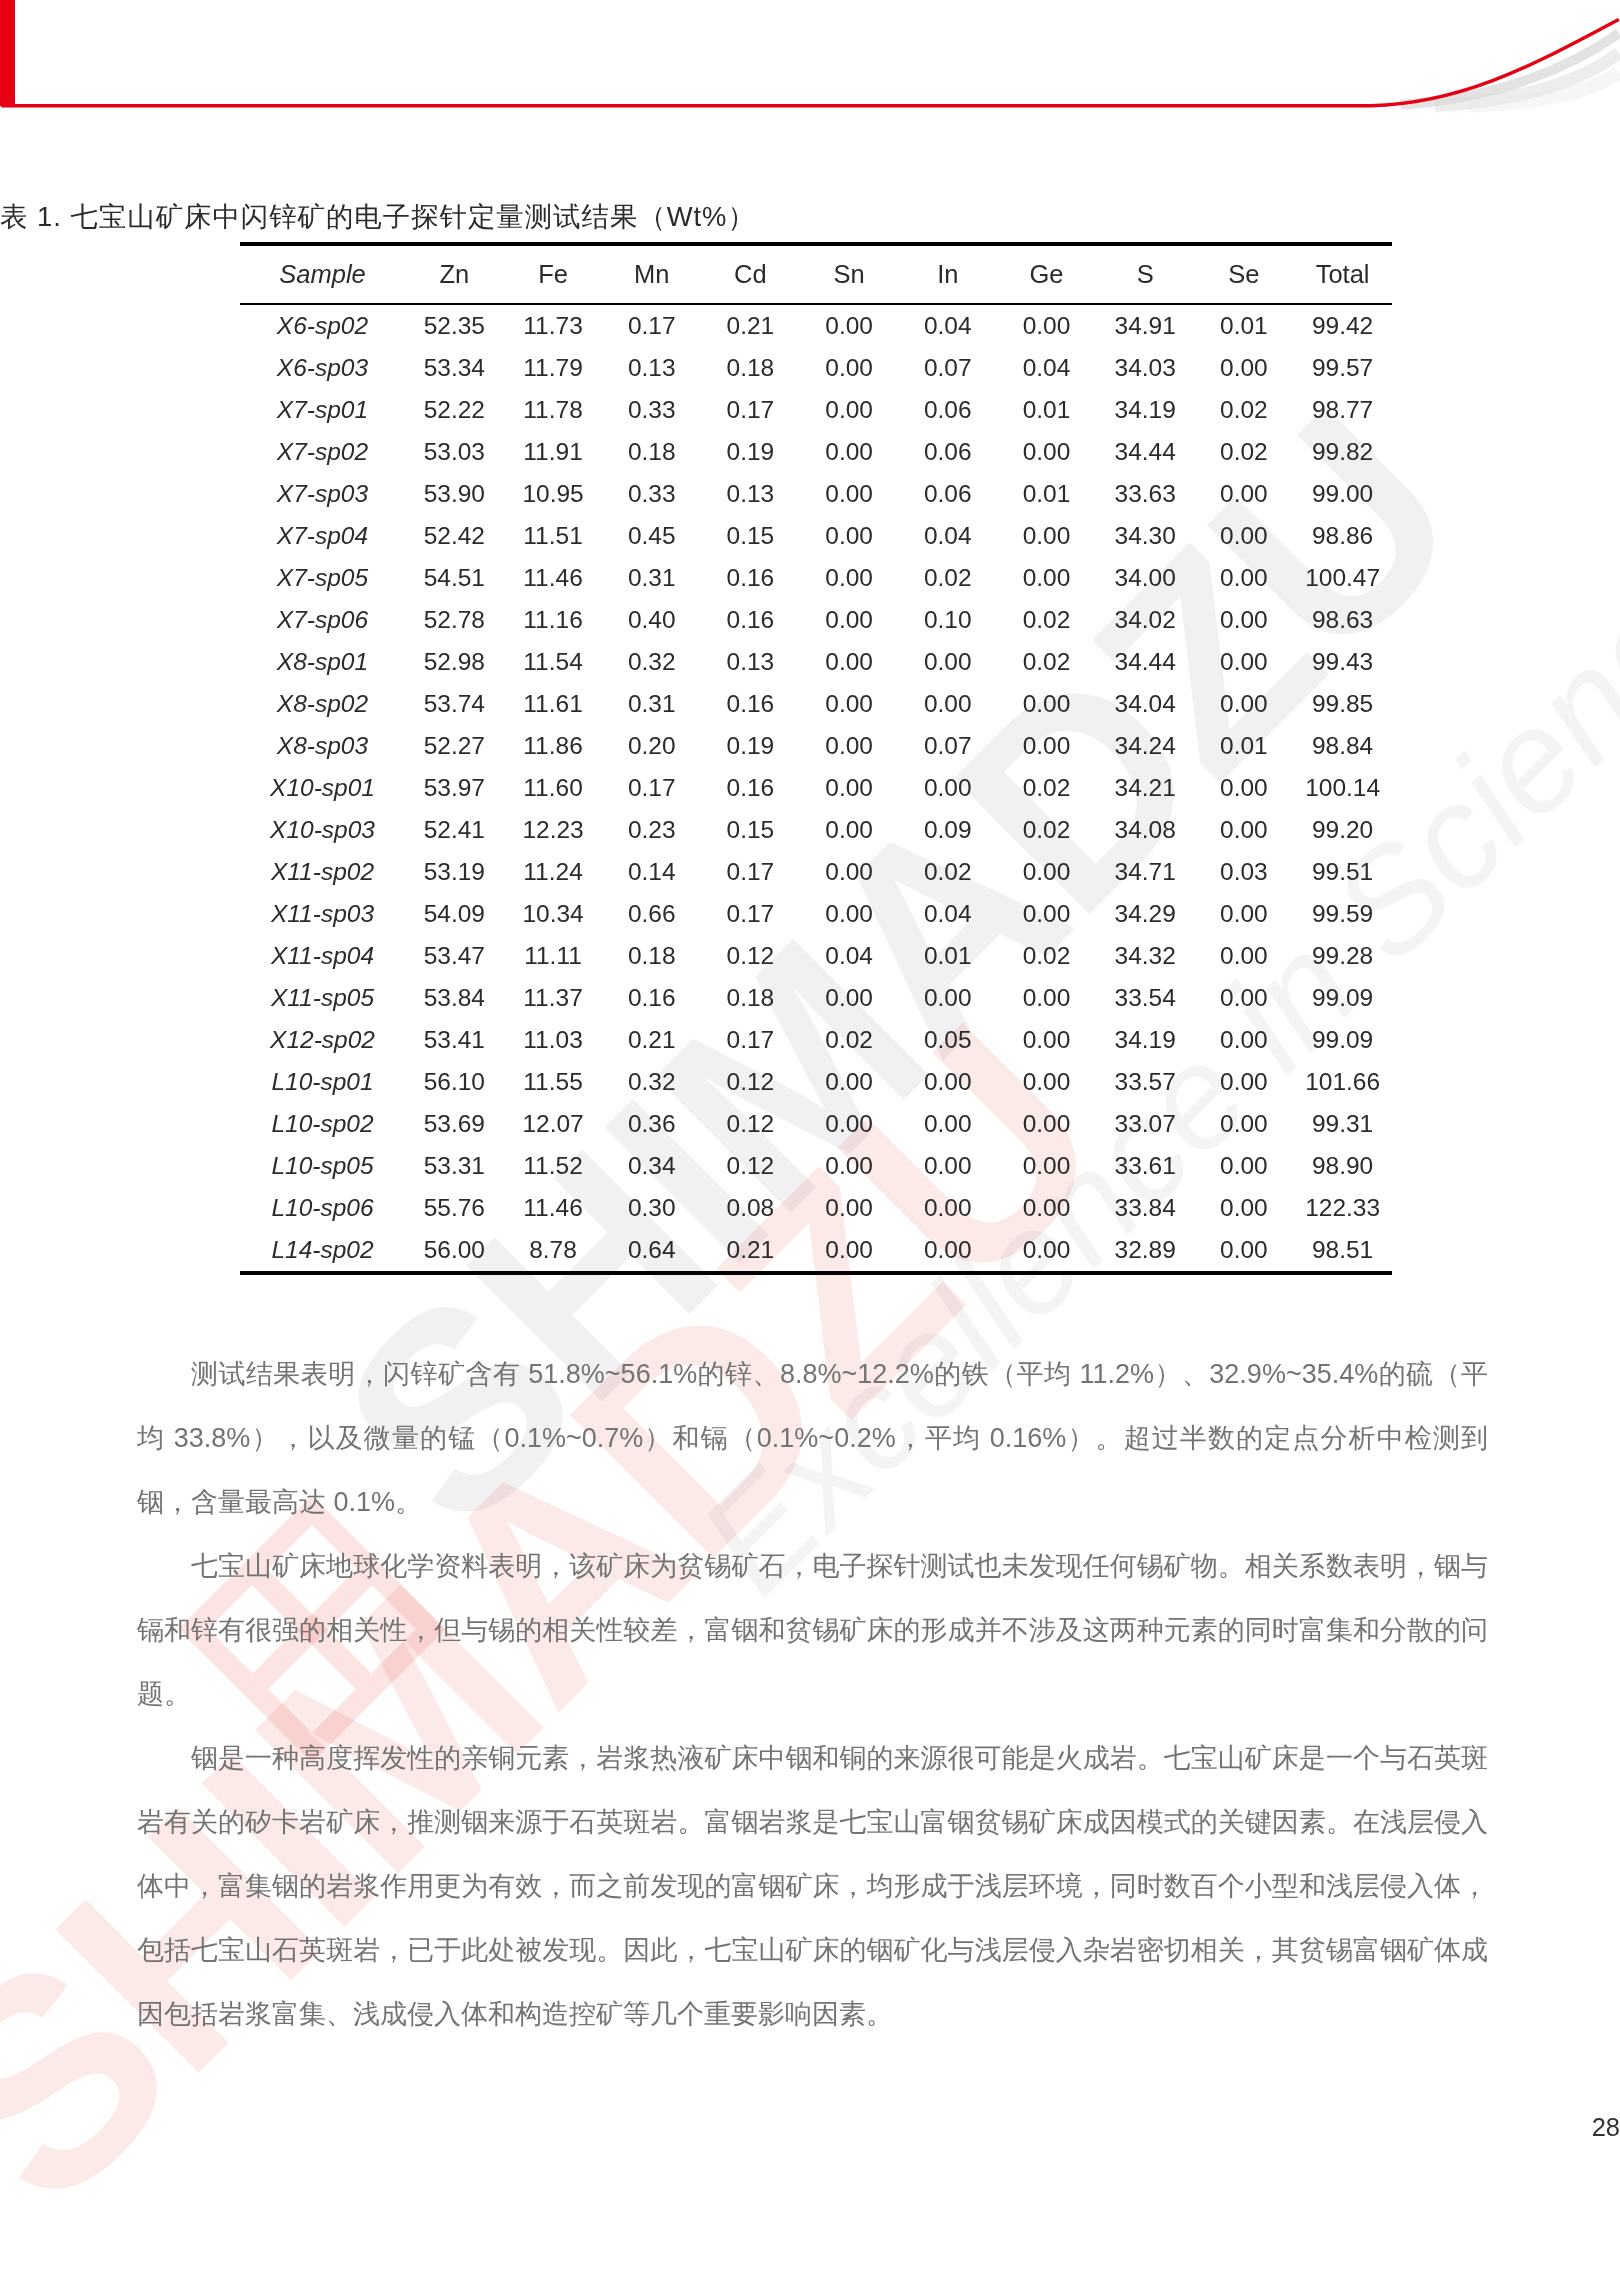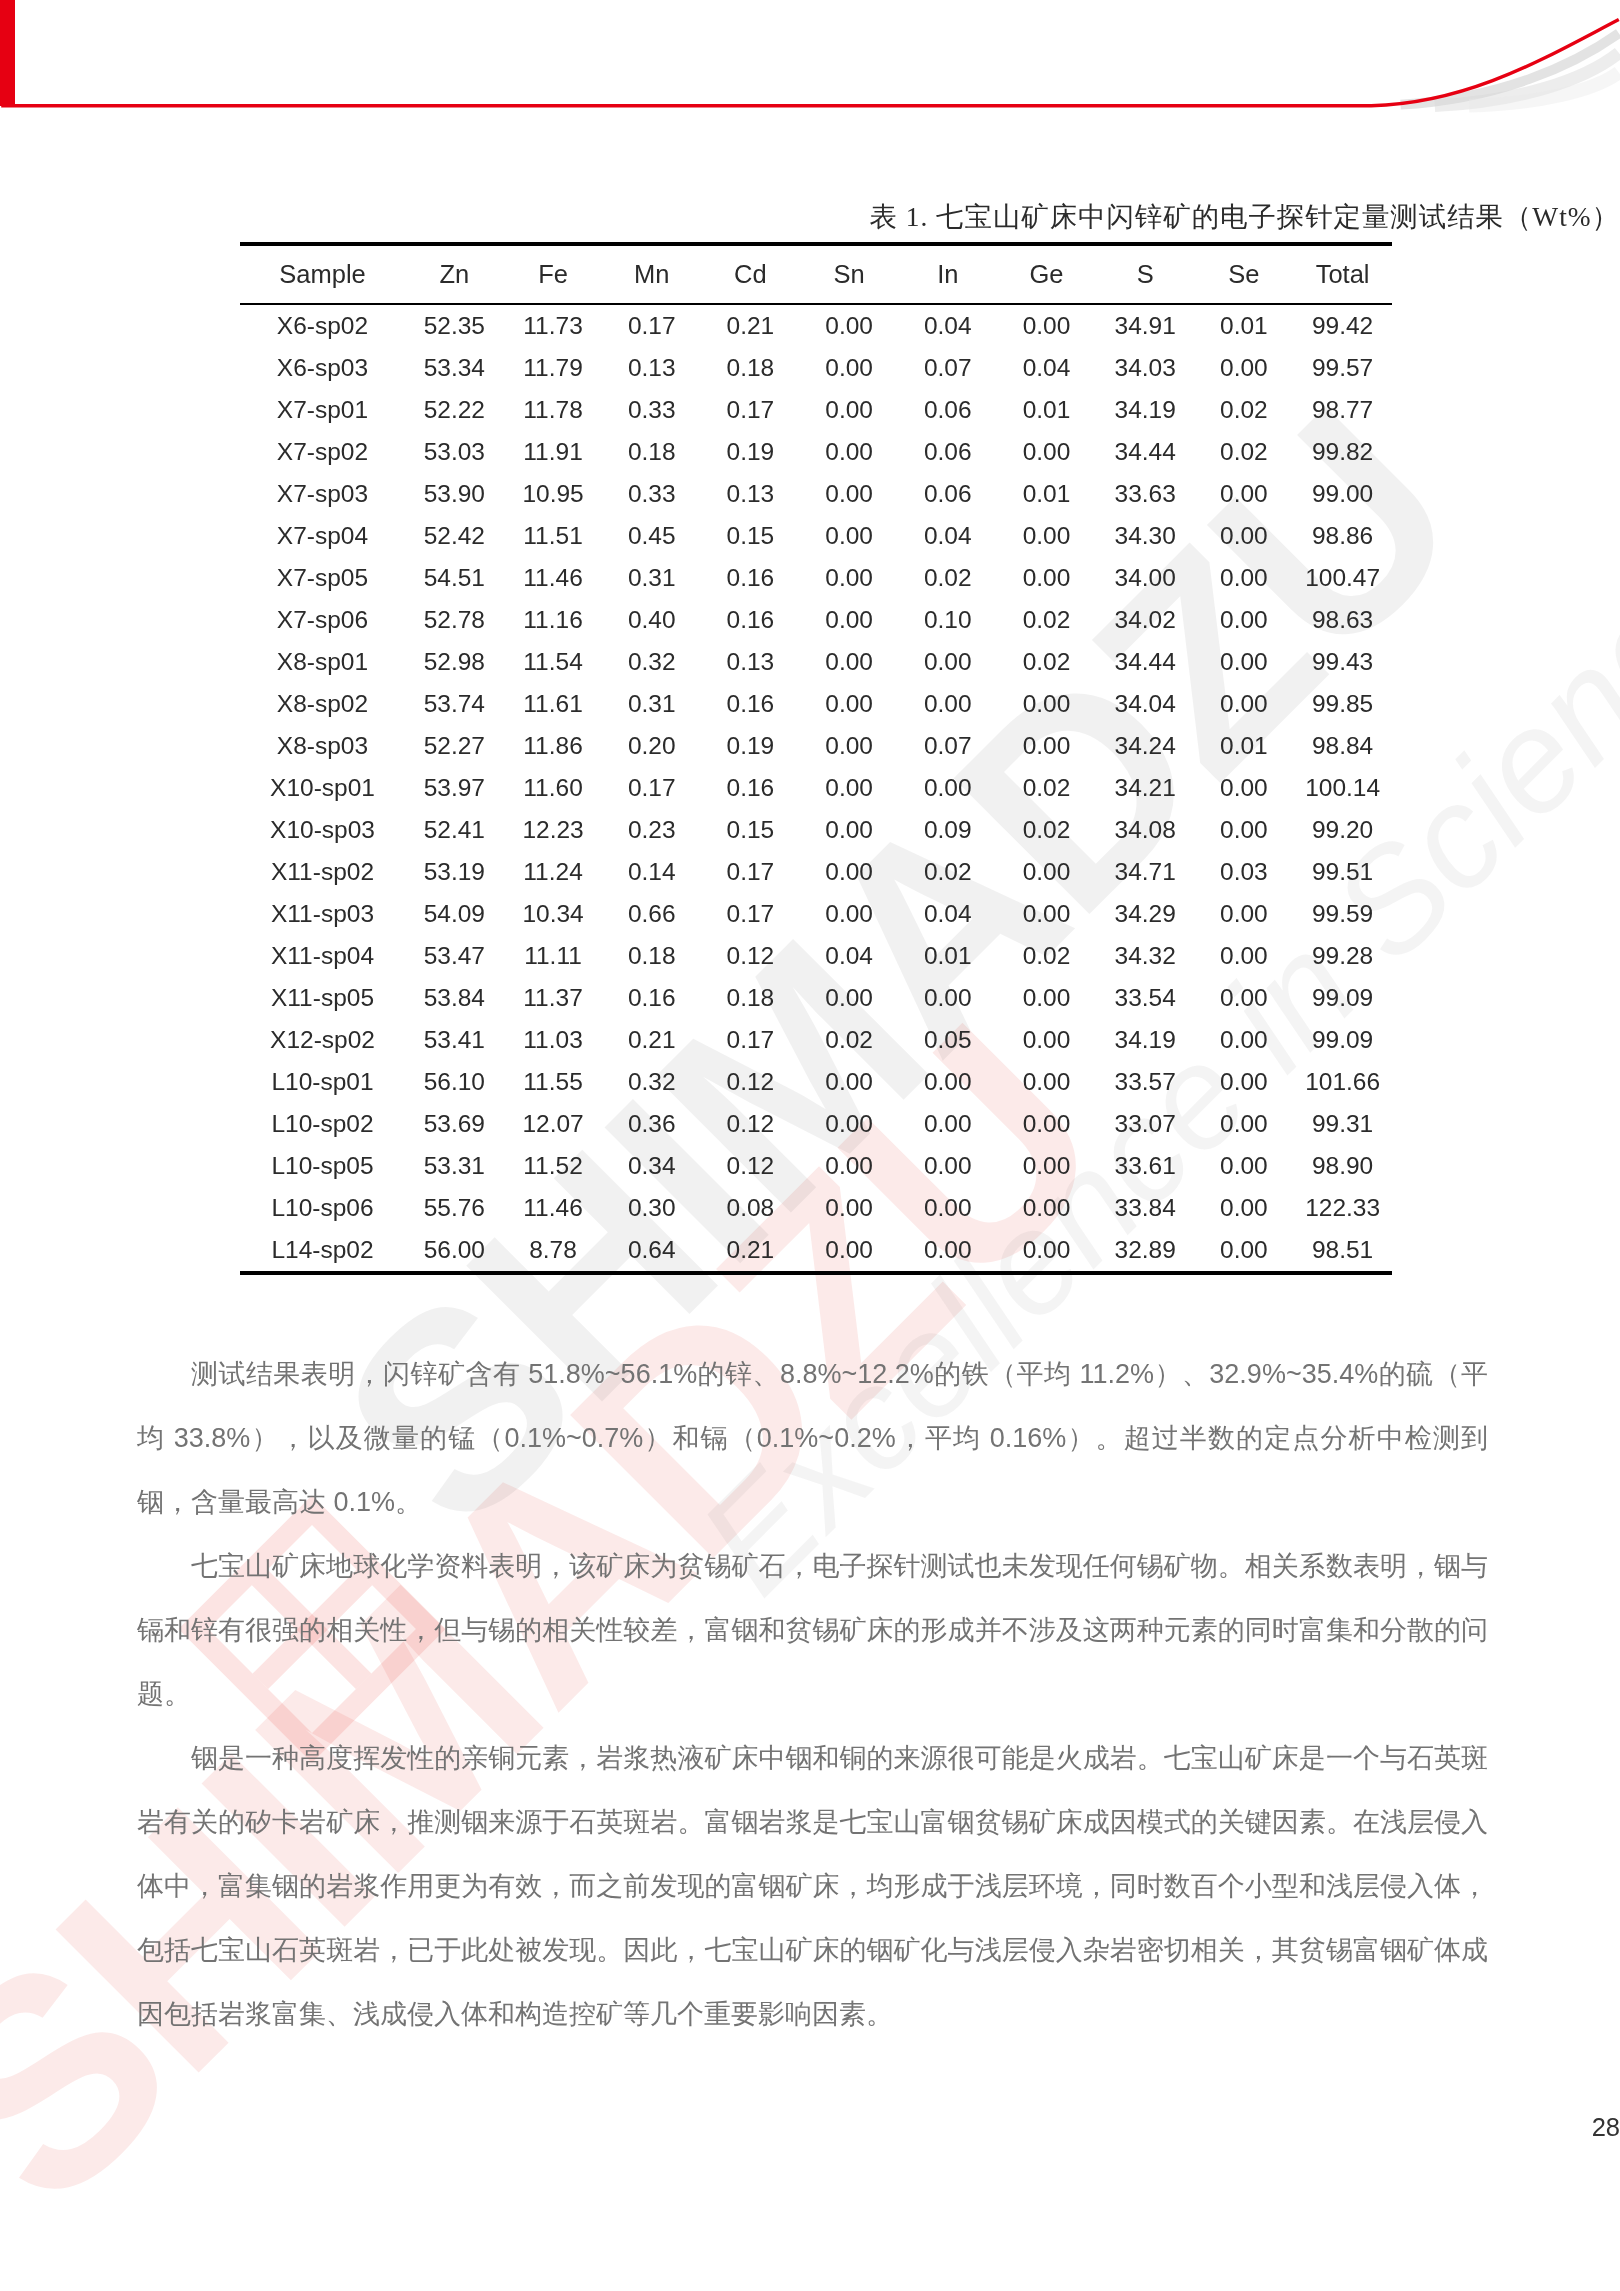--- a/index.html
+++ b/index.html
@@ -34,37 +34,37 @@
     border:21.6px solid rgba(228,45,35,0.13);
     transform:translate(-50%,-50%) rotate(45deg);
   }
   .wm-emblem .bar-h { position:absolute; left:0; top:63px; width:147px; height:21.6px; background:rgba(228,45,35,0.13); }
   .wm-emblem .bar-v { position:absolute; left:63px; top:0; width:21.6px; height:147px; background:rgba(228,45,35,0.13); }
 
   
   .content { position:absolute; inset:0; z-index:2; }
 
   .table-title {
-    position:absolute; left:0; top:199px; width:1620px; text-align:right;
-    font-size:27.4px; color:#2b2b2b; letter-spacing:1px;font-family:Liberation Serif, serif;
+    position:absolute; left:0; top:199px; width:1620px; text-align:left;
+    font-size:27.4px; color:#2b2b2b; letter-spacing:1px;
   }
 
   table.data {
     position:absolute; left:240px; top:242px; width:1152px;
     border-collapse:collapse; table-layout:fixed;
     border-top:4.9px solid #000; border-bottom:4.9px solid #000;
   }
   table.data th {
     height:57px; font-weight:normal; font-size:25.5px; color:#2b2b2b;
     border-bottom:2.9px solid #000; text-align:center; padding:0;
   }
   table.data td {
     height:42px; font-size:24.5px; color:#2b2b2b; text-align:center; padding:0;
   }
-  table.data th:first-child, table.data td:first-child { width:165px; }
+  table.data th:first-child, table.data td:first-child { width:165px;font-style:italic; }
 
   .paragraphs {
     position:absolute; left:137px; top:1342px; width:1351px;
     font-size:27px; line-height:64px; text-align:justify; color:#737373;
   }
   .paragraphs p { margin:0; text-indent:2em; }
 
   .page-number {
     position:absolute; left:0; top:2113px; width:1620px; text-align:right;
     font-size:25.5px; color:#333333;

